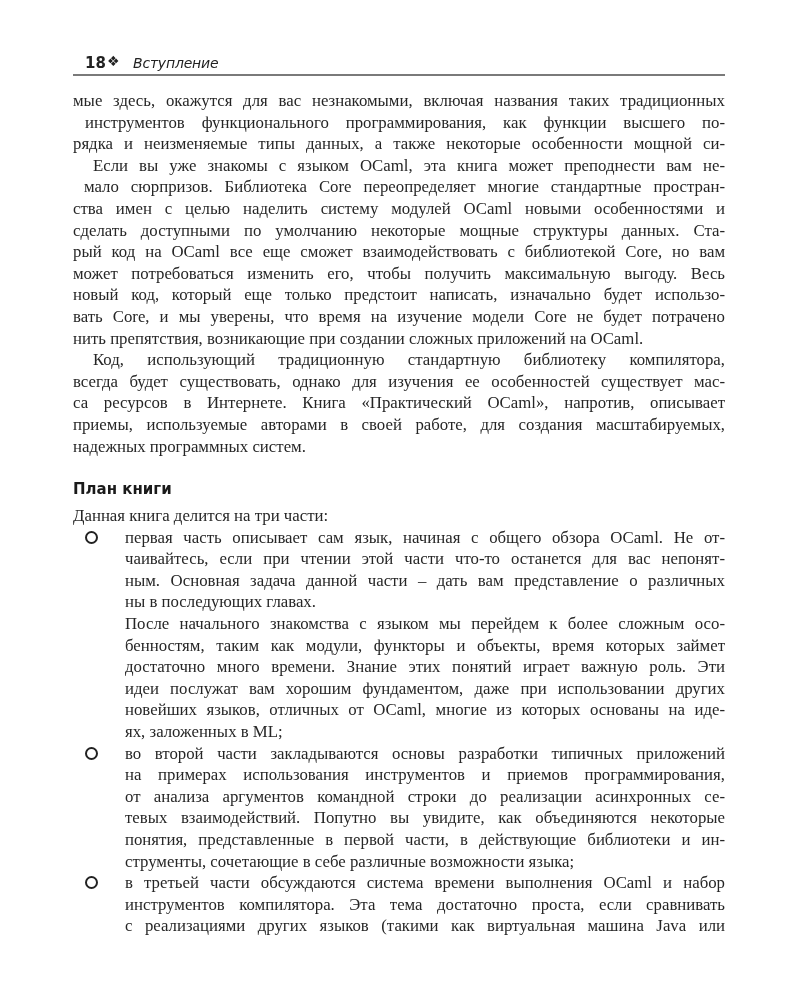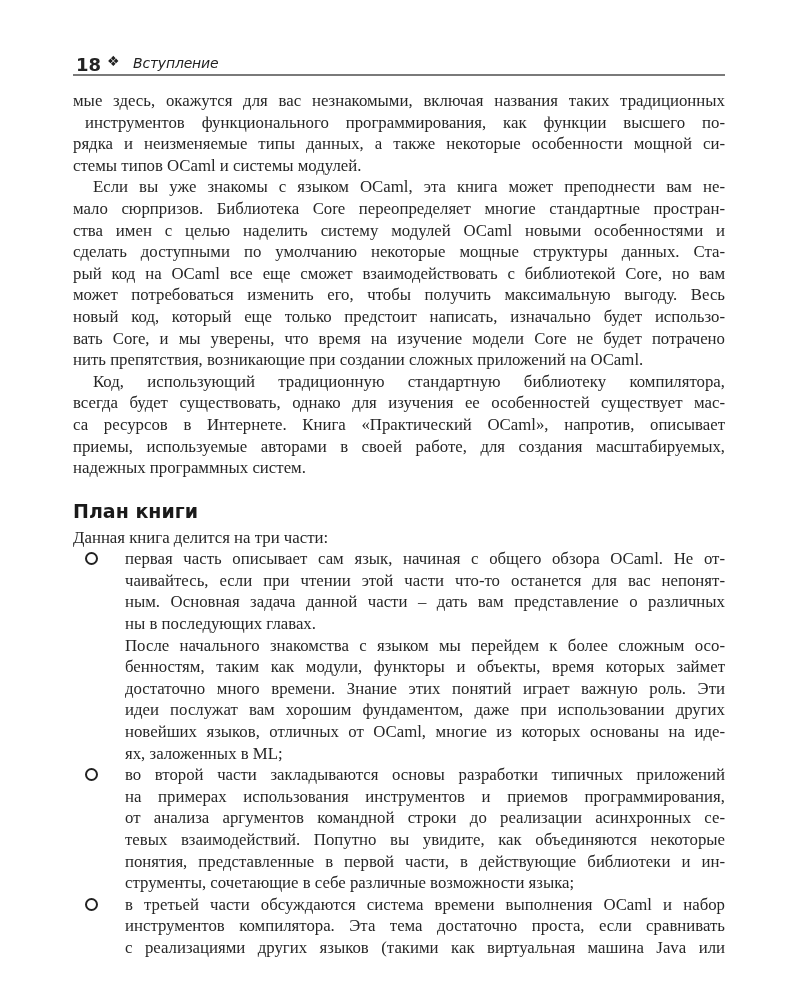--- a/index.html
+++ b/index.html
@@ -3,33 +3,33 @@
   <meta charset="utf-8">
   <style>
     html, body { margin: 0; padding: 0; background: #ffffff; }
     body { width: 800px; height: 1000px; position: relative; overflow: hidden; }
     .page { position: absolute; left: 0; top: 0; width: 800px; height: 1000px; }
     .header {
       position: absolute; left: 73px; top: 52px; width: 652px; height: 22px;
       border-bottom: 2.5px solid #7a7a7a;
       font-family: "DejaVu Sans", sans-serif; color: #222;
     }
-    .header .num { position: absolute; left: 3px; top: 2px; font-weight: bold; font-size: 18px; }
+    .header .num { position: absolute; left: 12px; top: 2px; font-weight: bold; font-size: 15px; }
     .header .orn { position: absolute; left: 34px; top: 1px; font-size: 14px; }
     .header .title { position: absolute; left: 60px; top: 3px; font-size: 14px; font-weight: 300; letter-spacing: -0.2px; font-style: italic; }
     .body-text {
       position: absolute; left: 73px; top: 90px; width: 652px;
       font-family: "Liberation Serif", serif; font-size: 16.8px; color: #262626;
       line-height: 21.6px;
     }
     .line { display: block; white-space: nowrap; text-align: justify; text-align-last: justify; height: 21.6px; }
     .line.last { text-align-last: left; }
     .indent { padding-left: 20px; }
     .section-title {
-      font-family: "DejaVu Sans", sans-serif; font-weight: bold; font-size: 19px;
+      font-family: "DejaVu Sans", sans-serif; font-weight: bold; font-size: 15px;
       color: #1a1a1a; margin-top: 20px; height: 28px; line-height: 24px;
     }
     .list { margin: 0; padding: 0; list-style: none; }
     .list-item { position: relative; padding-left: 52px; }
     .bullet {
       position: absolute; left: 12px; top: 4px; width: 9px; height: 9px;
       border: 2.6px solid #222; border-radius: 50%;
     }
     .sub-para { }
   </style>
@@ -43,26 +43,25 @@
     <span class="orn">❖</span>
     <span class="title">Вступление</span>
   </div>
 
   <div class="body-text">
 
     <div class="paragraph">
       <span class="line" style="white-space: nowrap;">мые здесь, окажутся для вас незнакомыми, включая названия таких традиционных</span>
       <span class="line" style="white-space: nowrap; margin-left: 12px;">инструментов функционального программирования, как функции высшего по-</span>
       <span class="line" style="white-space: nowrap;">рядка и неизменяемые типы данных, а также некоторые особенности мощной си-</span>
-      <span class="line last" style="white-space: nowrap;">стемы типов OCaml и системы модулей.</span>
     </div>
 
     <div class="paragraph">
       <span class="line indent" style="white-space: nowrap;">Если вы уже знакомы с языком OCaml, эта книга может преподнести вам не-</span>
-      <span class="line" style="white-space: nowrap;">мало сюрпризов. Библиотека Core переопределяет многие стандартные простран-</span>
+      <span class="line" style="white-space: nowrap; margin-left: 11px;">мало сюрпризов. Библиотека Core переопределяет многие стандартные простран-</span>
       <span class="line" style="white-space: nowrap;">ства имен с целью наделить систему модулей OCaml новыми особенностями и</span>
       <span class="line" style="white-space: nowrap;">сделать доступными по умолчанию некоторые мощные структуры данных. Ста-</span>
       <span class="line" style="white-space: nowrap;">рый код на OCaml все еще сможет взаимодействовать с библиотекой Core, но вам</span>
       <span class="line" style="white-space: nowrap;">может потребоваться изменить его, чтобы получить максимальную выгоду. Весь</span>
       <span class="line" style="white-space: nowrap;">новый код, который еще только предстоит написать, изначально будет использо-</span>
       <span class="line" style="white-space: nowrap;">вать Core, и мы уверены, что время на изучение модели Core не будет потрачено</span>
       <span class="line last" style="white-space: nowrap;">нить препятствия, возникающие при создании сложных приложений на OCaml.</span>
     </div>
 
     <div class="paragraph">

